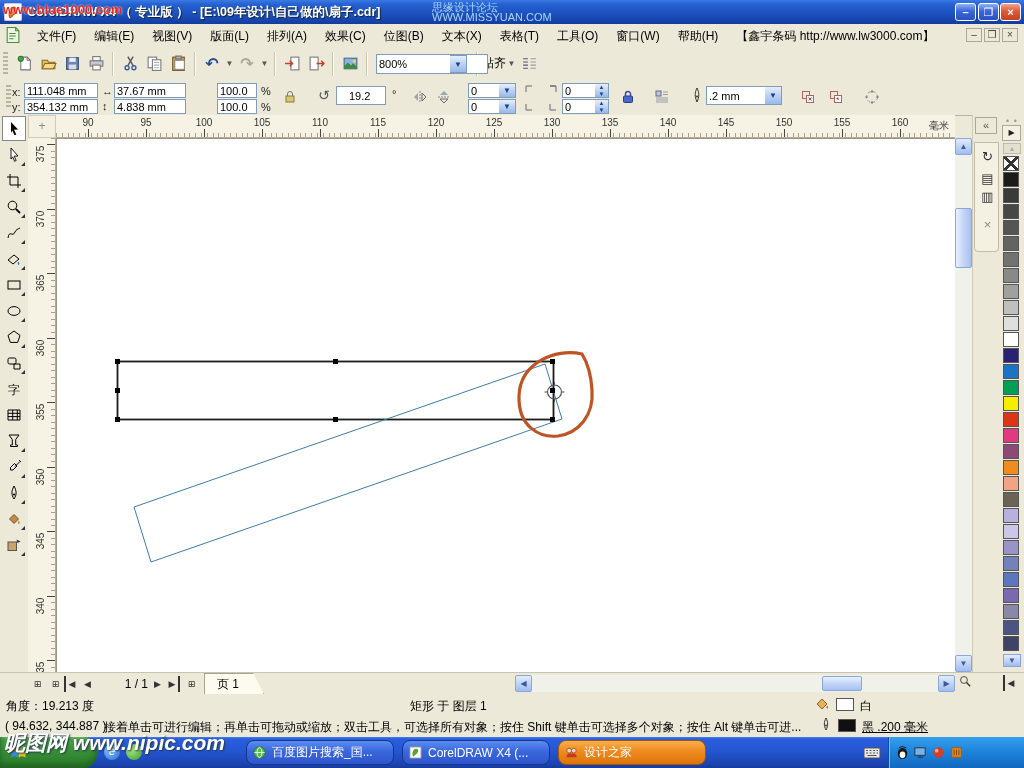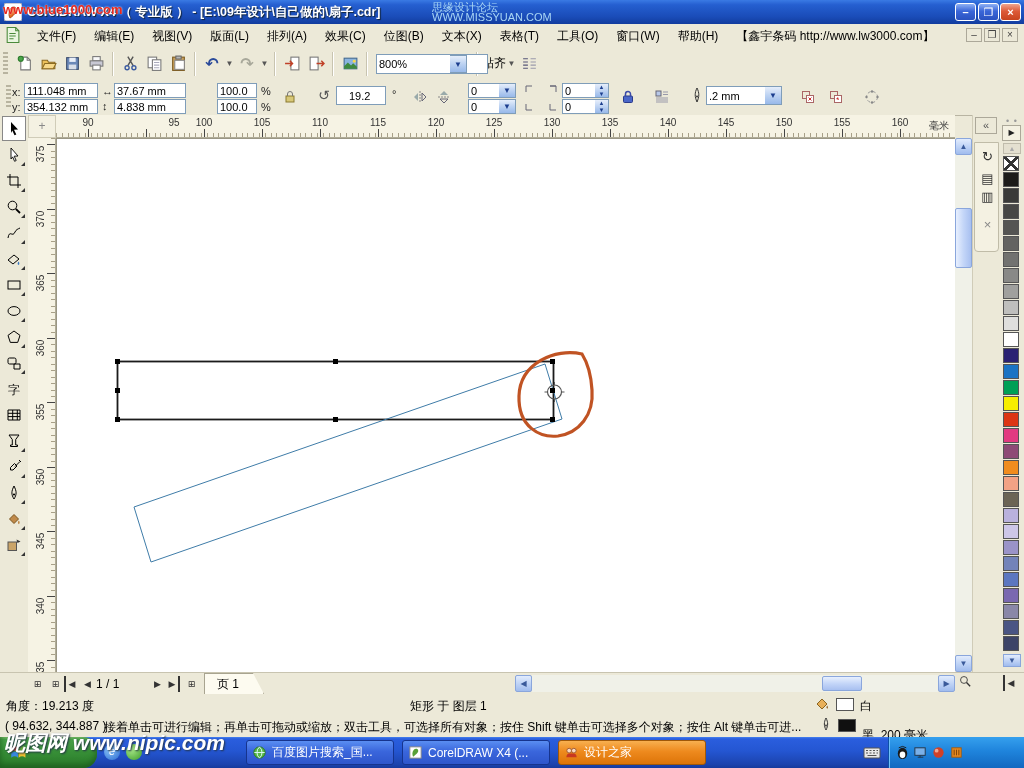--- a/index.html
+++ b/index.html
@@ -105,42 +105,42 @@
     linear-gradient(45deg,transparent 42%,#333 42% 58%,transparent 58%),
     linear-gradient(-45deg,transparent 42%,#333 42% 58%,transparent 58%),#fff;}
   #palette-down{position:absolute;left:3px;top:539px;width:18px;height:13px;
     background:linear-gradient(#e2ecfd,#a0bcee);border:1px solid #8aa6dc;color:#3a5a9a;
     font-size:8px;text-align:center;line-height:11px;box-sizing:border-box;}
   
   #pagebar{position:absolute;left:0;top:672px;width:1024px;height:22px;background:#ece9d8;
     border-top:1px solid #c8c4b0;border-bottom:1px solid #b8b4a2;}
   .nav-btn{position:absolute;top:3px;width:15px;height:16px;color:#333;font-size:9px;text-align:center;
     line-height:16px;}
-  #page-indicator{position:absolute;left:96px;top:3px;width:52px;text-align:left;line-height:16px;
+  #page-indicator{position:absolute;left:96px;top:3px;width:52px;text-align:right;line-height:16px;
     font-size:12px;}
   #page-tab{position:absolute;left:204px;top:0px;width:60px;height:21px;background:#fdfbf0;
     border:1px solid #a8a490;border-bottom:none;clip-path:polygon(0 0,calc(100% - 11px) 0,100% 100%,0 100%);
     text-align:left;padding-left:12px;line-height:20px;font-size:12px;box-sizing:border-box;}
   
   #status1{position:absolute;left:0;top:694px;width:1024px;height:21px;background:#ece9d8;
     border-bottom:1px solid #dcd8c4;}
   #status2{position:absolute;left:0;top:715px;width:1024px;height:22px;background:#ece9d8;
     border-bottom:1px solid #b8b4a2;}
   .st{position:absolute;font-size:12px;color:#000;white-space:nowrap;}
   .sw-box{position:absolute;width:18px;height:13px;border:1px solid #555;box-sizing:border-box;}
   
   #taskbar{position:absolute;left:0;top:737px;width:1024px;height:31px;
     background:linear-gradient(180deg,#4581ee 0%,#2a5ede 6%,#2456d2 45%,#1c43ae 88%,#163a9c 100%);}
   #start-btn{position:absolute;left:0;top:0;width:97px;height:31px;border-radius:0 14px 14px 0;
     background:linear-gradient(180deg,#7ec26e 0%,#48a048 8%,#389038 45%,#2c7e2c 90%);
     box-shadow:inset 0 -3px 6px #1e5e1e;}
   #start-flag{position:absolute;left:9px;top:6px;width:18px;height:18px;}
   .ql{position:absolute;top:7px;width:16px;height:16px;border-radius:8px;}
   #task-buttons{position:absolute;left:246px;top:3px;display:flex;gap:8px;}
-  .task{width:148px;height:25px;border-radius:3px;border:1px solid #16348e;display:flex;
+  .task{width:148px;height:25px;border-radius:8px;border:1px solid #16348e;display:flex;
     align-items:center;gap:5px;padding:0 5px;box-sizing:border-box;
     background:linear-gradient(#5a8ef2,#3a66dc 45%,#2e56cc);color:#fff;font-size:12px;
     overflow:hidden;white-space:nowrap;}
   .task.orange{background:linear-gradient(#f8b050,#ee8a1e 45%,#dd7408);border-color:#a05808;}
   .task-ic{width:15px;height:15px;flex:0 0 auto;}
   #kbd-icon{position:absolute;left:862px;top:9px;width:20px;height:14px;}
   #tray{position:absolute;left:888px;top:0;width:136px;height:31px;
     background:linear-gradient(180deg,#35a0ee 0%,#1f84dc 45%,#1268c0 100%);
     border-left:1px solid #0c50a8;box-shadow:inset 1px 0 0 #6ec0f8;}
   .tray-ic{position:absolute;top:8px;width:15px;height:15px;}
@@ -474,21 +474,21 @@
         </svg>
       </div>
     </div>
 
   <div id="ws-corner">+</div>
   <div id="hruler">
     <span id="hunit">毫米</span>
   <div class="htick" style="left: 32px;"></div>
       <div class="hlabel" style="left: 20px;">90</div>
       <div class="htick" style="left: 90px;"></div>
-      <div class="hlabel" style="left: 78px; margin-left: 28px;">95</div>
+      <div class="hlabel" style="left: 78px;">95</div>
       <div class="htick" style="left: 148px;"></div>
       <div class="hlabel" style="left: 136px;">100</div>
       <div class="htick" style="left: 206px;"></div>
       <div class="hlabel" style="left: 194px;">105</div>
       <div class="htick" style="left: 264px;"></div>
       <div class="hlabel" style="left: 252px;">110</div>
       <div class="htick" style="left: 322px;"></div>
       <div class="hlabel" style="left: 310px;">115</div>
       <div class="htick" style="left: 380px;"></div>
       <div class="hlabel" style="left: 368px;">120</div>
@@ -642,21 +642,21 @@
     <span class="st" style="left:860px;top:4px;">白</span>
   </div>
   <div id="status2">
     <span class="st" style="left:5px;top:4px;">( 94.632, 344.887 )</span>
     <span class="st" style="left:104px;top:4px;width:712px;overflow:hidden;">接着单击可进行编辑；再单击可拖动或缩放；双击工具，可选择所有对象；按住 Shift 键单击可选择多个对象；按住 Alt 键单击可进...</span>
     <span class="st" style="left:820px;top:2px;"><svg width="12" height="16" viewBox="0 0 12 16">
           <path d="M6 1C3.8 5.5 3.8 8.5 6 13c2.2-4.5 2.2-7.5 0-12z" fill="none" stroke="#333"></path>
           <circle cx="6" cy="8.5" r=".9" fill="#333"></circle>
         </svg></span>
     <div class="sw-box" style="left:838px;top:4px;background:#101010;"></div>
-    <span class="st" style="left:862px;top:12px;text-decoration:underline;">黑 .200 毫米</span>
+    <span class="st" style="left:862px;top:4px;text-decoration:underline;">黑 .200 毫米</span>
   </div>
 
   <div id="taskbar">
     <div id="start-btn">
       <svg id="start-flag" viewBox="0 0 16 16">
         <path d="M2 4c2-1.5 4-1.5 6 0v4c-2-1.5-4-1.5-6 0z" fill="#e03c28"></path>
         <path d="M8.6 4c2-1.5 4-1.5 6 0v4c-2-1.5-4-1.5-6 0z" fill="#68b038"></path>
         <path d="M2 9c2-1.5 4-1.5 6 0v4c-2-1.5-4-1.5-6 0z" fill="#3888e0"></path>
         <path d="M8.6 9c2-1.5 4-1.5 6 0v4c-2-1.5-4-1.5-6 0z" fill="#f0c030"></path>
       </svg>

